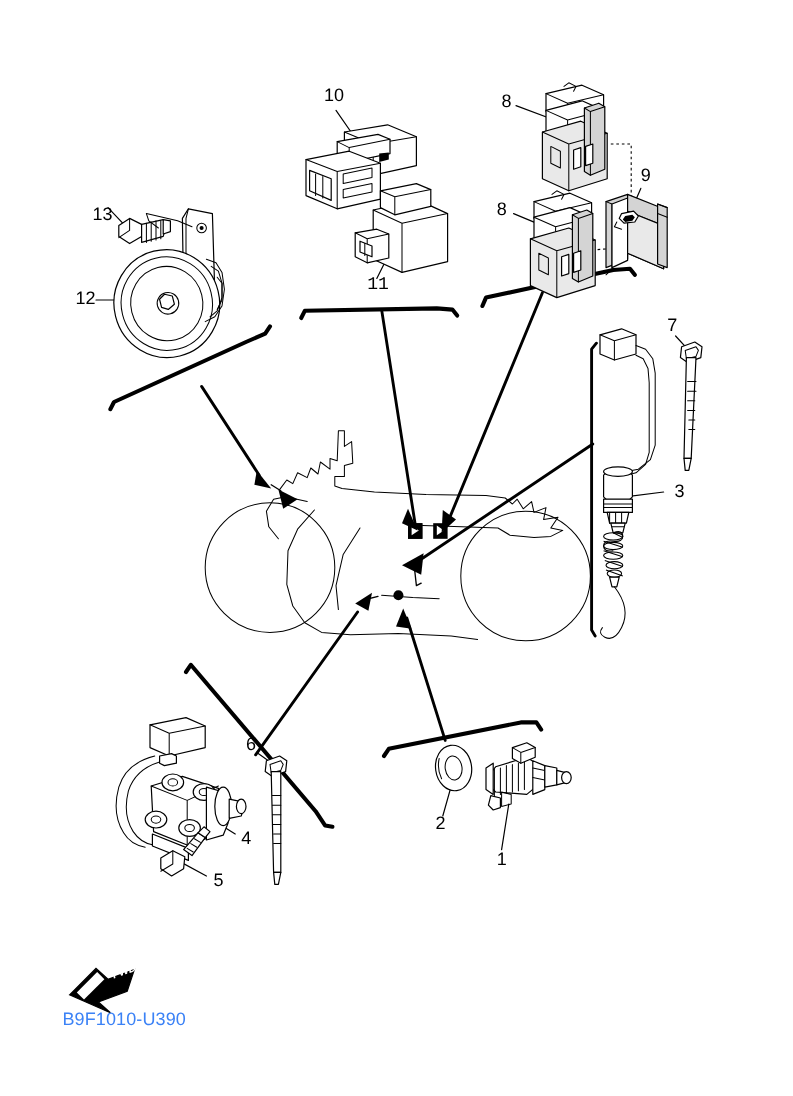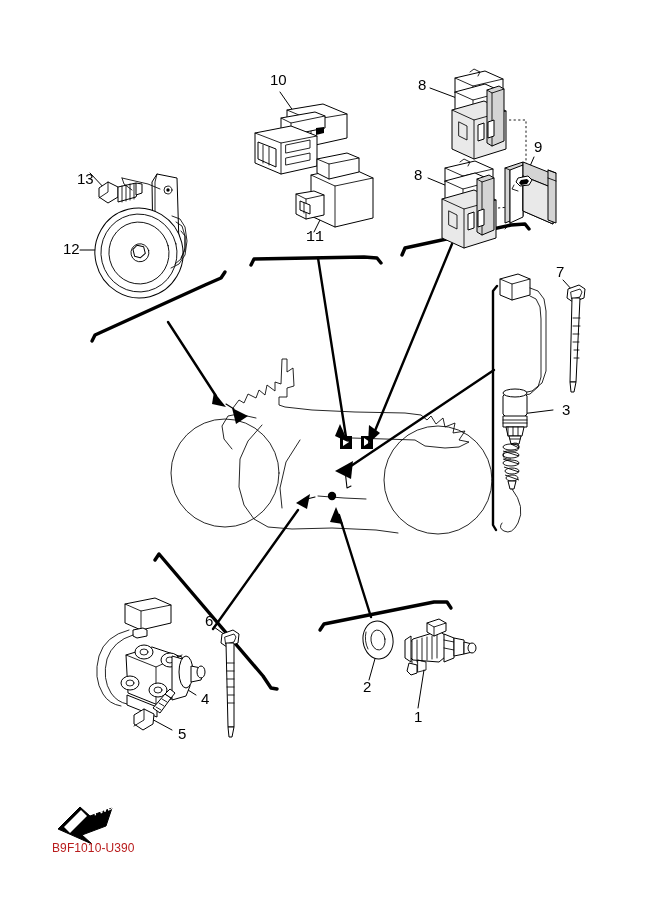--- a/index.html
+++ b/index.html
@@ -12,23 +12,23 @@
     font-size:15px;
     color:#000000;
     line-height:1;
     white-space:nowrap;
     user-select:none;
   }
   #partno{
     position:absolute;
     left:52px; top:841px;
     font-family:"Liberation Sans",sans-serif;
-    font-size:12px;
+    font-size:15px;
     letter-spacing:0.1px;
-    color:#b91c1c;
+    color:#3b82f6;
     white-space:nowrap;
   }
   #fwdlabel{
     position:absolute;
     left:92px; top:808px;
     font-family:"Liberation Sans",sans-serif;
     font-size:9px;
     font-weight:bold;
     font-style:italic;
     color:#ffffff;

